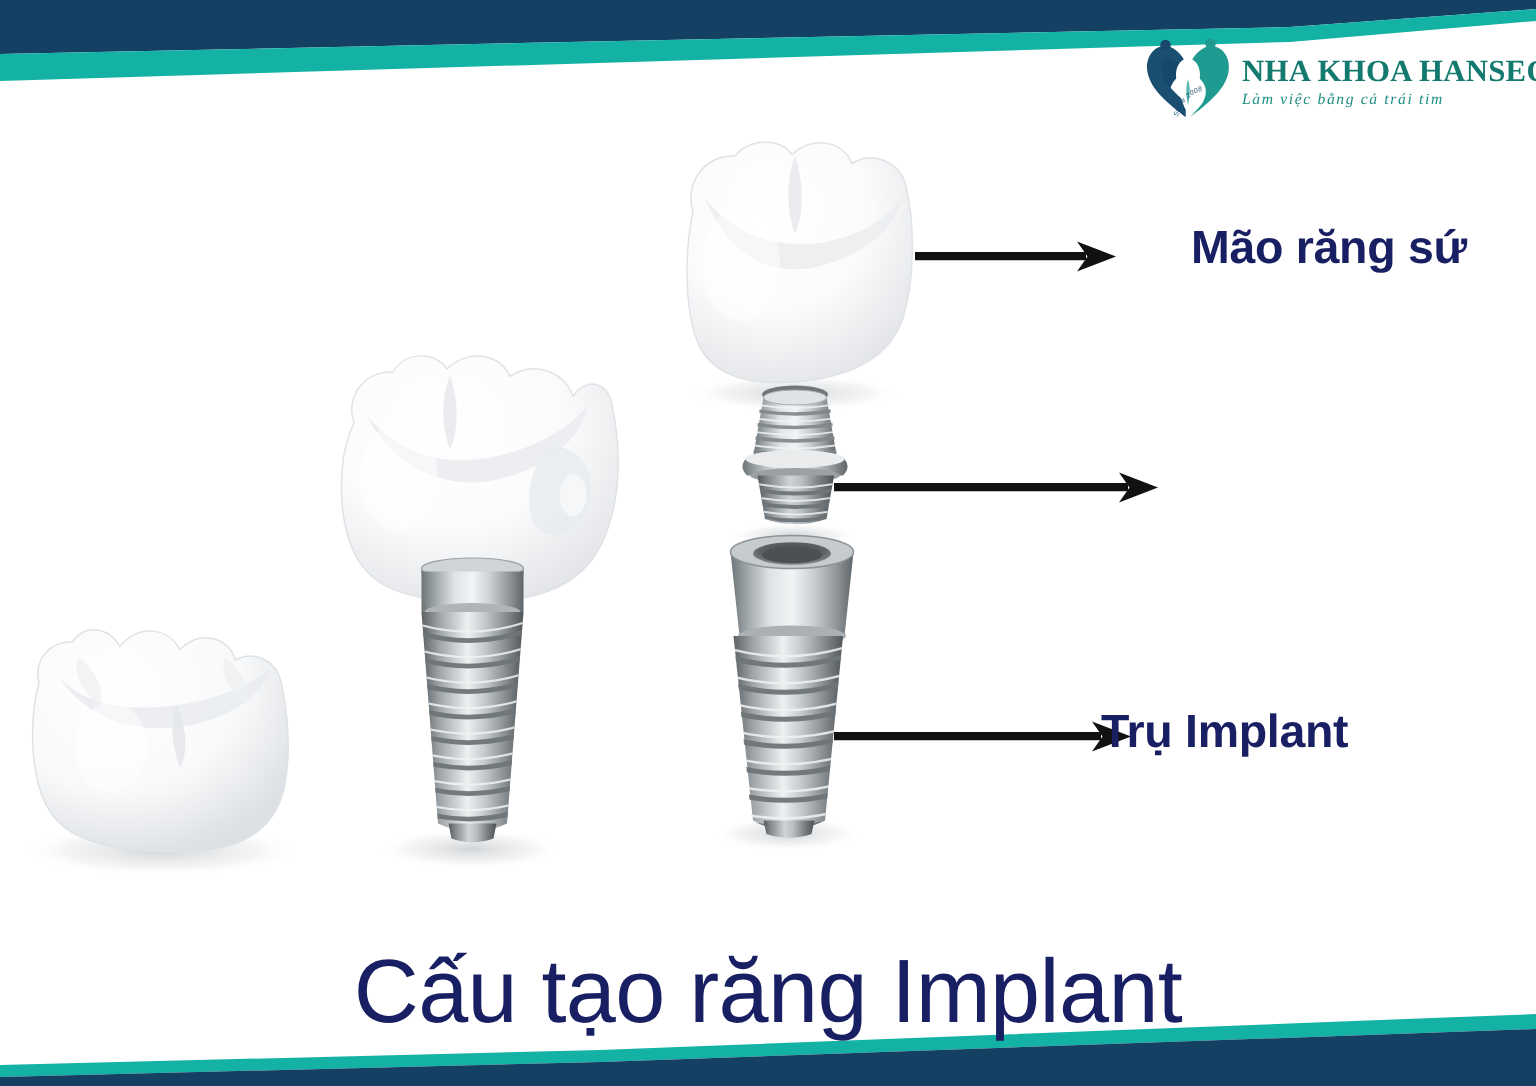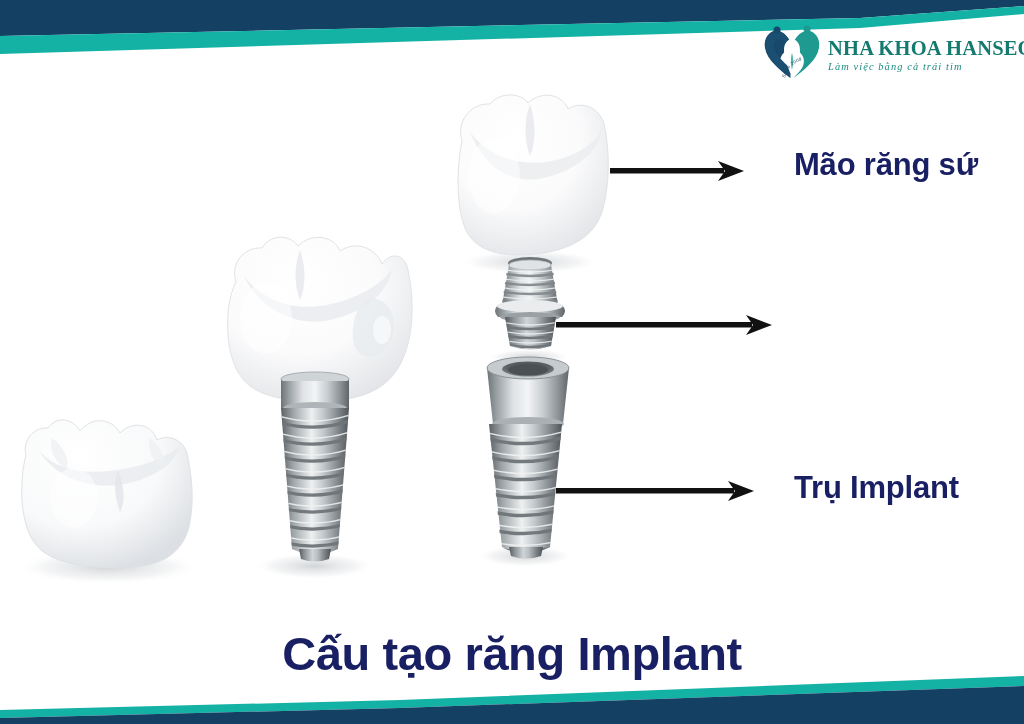--- a/index.html
+++ b/index.html
@@ -74,21 +74,21 @@
     position: absolute;
     font-family: "Liberation Sans", sans-serif;
     font-weight: bold;
     font-size: 31px;
     color: #191f63;
     white-space: nowrap;
     letter-spacing: -0.2px;
   }
   #label-crown   { left: 762px; top: 147px; margin-left: 32px; }
   #label-abutment{ left: 790px; top: 303px; }
-  #label-post    { left: 794px; top: 470px; }
+  #label-post    { left: 734px; top: 470px; }
 
   
   .arrow {
     position: absolute;
     height: 26px;
   }
   #arrow-crown    { left: 610px; top: 158px; width: 136px; }
   #arrow-abutment { left: 556px; top: 312px; width: 218px; }
   #arrow-post     { left: 556px; top: 478px; width: 200px; }
 
@@ -103,22 +103,22 @@
   }
 
   
   #main-title {
     position: absolute;
     left: 0;
     top: 626px;
     width: 1024px;
     text-align: center;
     font-family: "Liberation Sans", sans-serif;
-    font-weight: bold;
-    font-size: 47px;
+    font-weight: normal;
+    font-size: 60px;
     color: #191f63;
     letter-spacing: -0.4px;
   }
 </style>
 </head>
 <body>
 
 <div id="page">
 
   <svg class="corner-svg" viewBox="0 0 1024 724" xmlns="http://www.w3.org/2000/svg">

